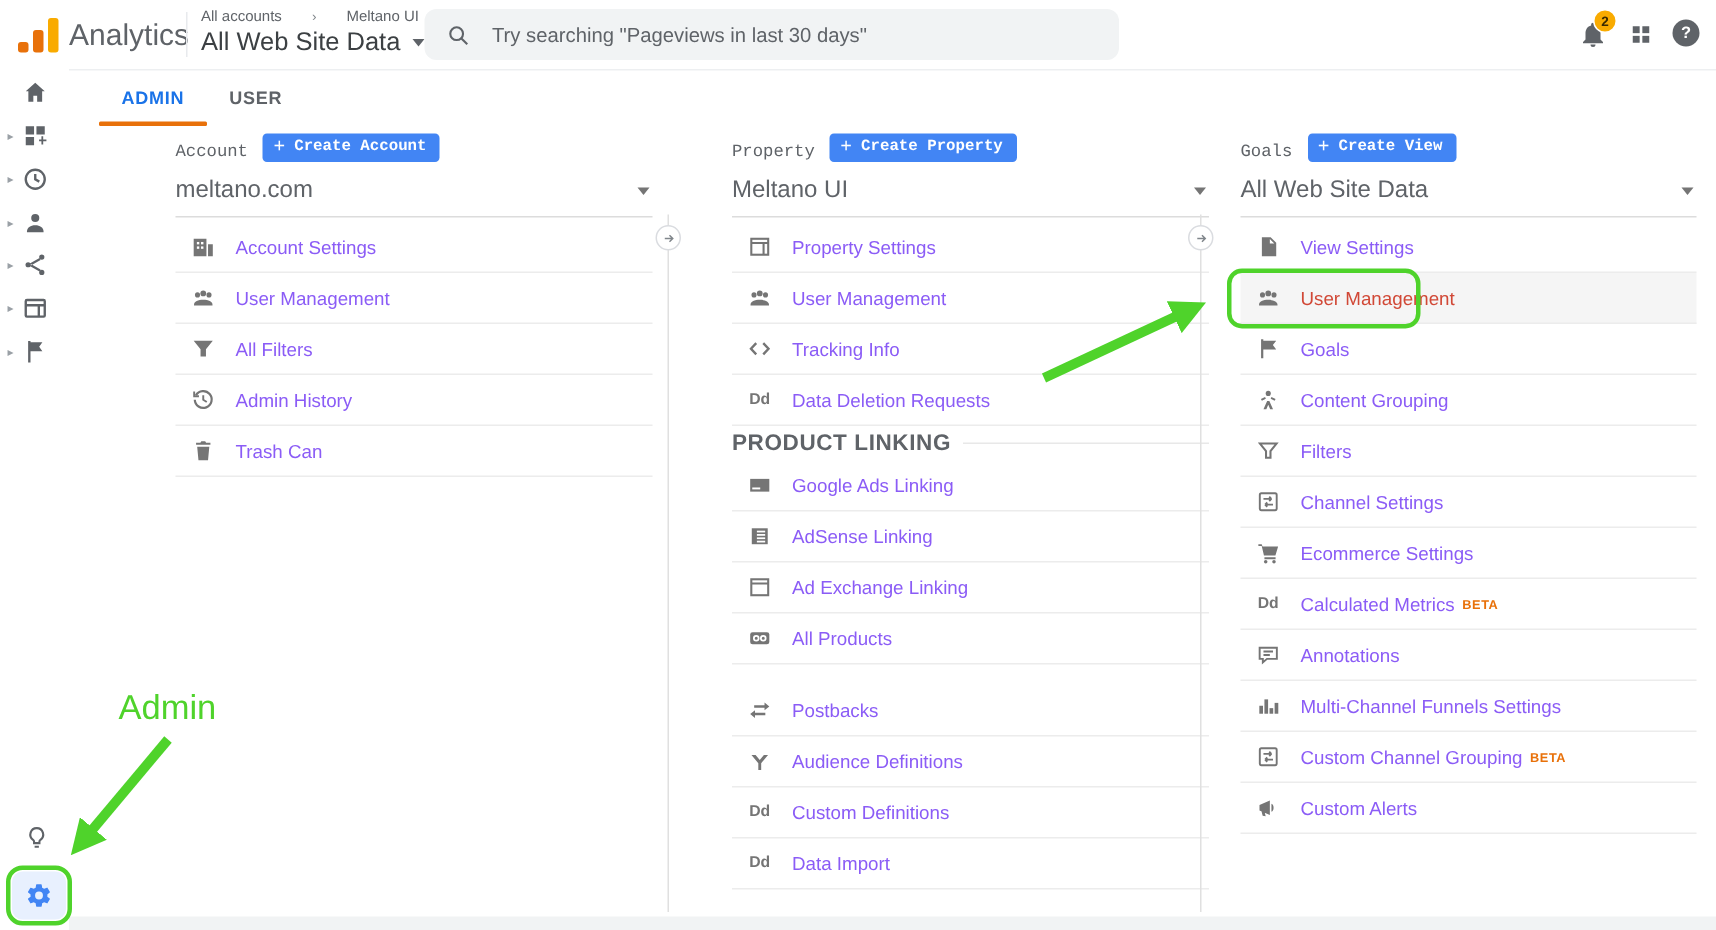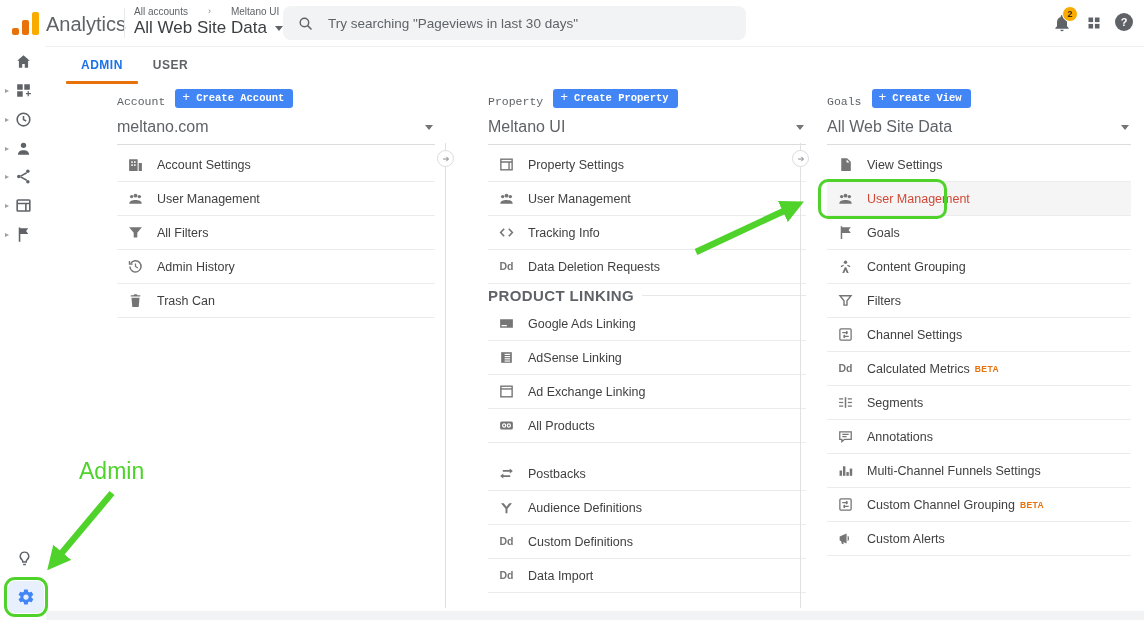--- a/index.html
+++ b/index.html
@@ -58,21 +58,21 @@
   .col-kind{font-size:11.5px;color:#5f6368;}
   .create-btn{background:var(--accent,#4285f4);color:#fff;border:none;border-radius:3px;font-size:10.5px;font-weight:700;padding:3px 9px 4px 7px;display:flex;align-items:center;gap:6px;cursor:pointer;font-family:inherit;}
   .create-btn .plus{font-size:13px;font-weight:400;line-height:10px;}
   .selector{margin-top:8px;display:flex;justify-content:space-between;align-items:center;border-bottom:1px solid #dcdcdc;padding:2px 2px 8px 0;cursor:pointer;}
   .selector .val{font-size:16px;color:#5f6368;}
   .selector .caret-down{border-top-color:#757575;}
   .col-list{margin-top:3px;}
   .row{height:34px;display:flex;align-items:center;border-bottom:1px solid #ececec;position:relative;box-sizing:border-box;padding-left:10px;cursor:pointer;}
   .row .ic{width:17px;height:17px;color:#757575;flex:none;display:flex;align-items:center;justify-content:center;}
   .row .ic svg{width:100%;height:100%;}
-  .row .lbl{margin-left:13px;font-size:12.5px;color:#404040;white-space:nowrap;}
+  .row .lbl{margin-left:13px;font-size:12.5px;color:#8b5cf6;white-space:nowrap;}
   .row.hl{background:#f5f5f5;}
   .row.hl .lbl{color:var(--red,#d14836);}
   .beta{font-size:8.5px;font-weight:700;color:var(--orange,#e8710a);margin-left:5px;letter-spacing:.4px;}
   .dd{font-weight:700;font-size:10.5px;color:#757575;line-height:17px;}
   .section-row{height:23px;display:flex;align-items:center;gap:8px;}
   .section-row .sec{font-size:15px;font-weight:700;color:#5f6368;letter-spacing:.4px;white-space:nowrap;}
   .section-row::after{content:"";flex:1;height:1px;background:#e8e8e8;}
   .gap-row{height:14px;}
   .green-box{position:absolute;left:-9px;top:-3px;width:129px;height:40px;border:3px solid var(--green,#4fd32b);border-radius:10px;pointer-events:none;box-sizing:border-box;z-index:40;}
   .vsep{position:absolute;top:143px;width:1px;height:465px;background:#e0e0e0;}
@@ -466,38 +466,34 @@
           <span class="ic">
             <svg viewBox="0 0 16 16" fill="none" stroke="currentColor" stroke-width="1.2">
               <rect x="2.7" y="2.7" width="10.6" height="10.6" rx="1"></rect>
               <path d="M5 6.2h5M10 6.2L8.6 4.9M10 6.2L8.6 7.5M11 9.8H6M6 9.8l1.4-1.3M6 9.8l1.4 1.3"></path>
             </svg>
           </span>
           <span class="lbl">Channel Settings</span>
         </div>
         <div class="row">
           <span class="ic">
+            <svg viewBox="0 0 16 16" fill="currentColor">
+              <path d="M1.8 2.6h2.1l.5 1.5h9.8l-1.7 5.7H5.3L3.9 3.8H1.8zM5.6 10.8h7v1.2h-7z"></path>
+              <circle cx="6.4" cy="13.7" r="1.1"></circle>
+              <circle cx="11.6" cy="13.7" r="1.1"></circle>
+            </svg>
+          </span>
+          <span class="lbl">Ecommerce Settings</span>
+        </div>
+        <div class="row">
+          <span class="ic">
             <span class="dd">Dd</span>
           </span>
           <span class="lbl">Calculated Metrics</span>
           <span class="beta">BETA</span>
-        </div>
-        <div class="row">
-          <span class="ic">
-            <svg viewBox="0 0 16 16" fill="currentColor">
-              <rect x="2" y="4" width="3.8" height="1.2"></rect>
-              <rect x="2" y="7.4" width="3.8" height="1.2"></rect>
-              <rect x="2" y="10.8" width="3.8" height="1.2"></rect>
-              <rect x="10.2" y="4" width="3.8" height="1.2"></rect>
-              <rect x="10.2" y="7.4" width="3.8" height="1.2"></rect>
-              <rect x="10.2" y="10.8" width="3.8" height="1.2"></rect>
-              <rect x="7.3" y="3" width="1.4" height="10"></rect>
-            </svg>
-          </span>
-          <span class="lbl">Segments</span>
         </div>
         <div class="row">
           <span class="ic">
             <svg viewBox="0 0 16 16" fill="none" stroke="currentColor" stroke-width="1.2">
               <path d="M2.6 3.6h10.8v7H7.2L4.6 12.8v-2.2H2.6z"></path>
               <path d="M5 6h6M5 8.2h4"></path>
             </svg>
           </span>
           <span class="lbl">Annotations</span>
         </div>

